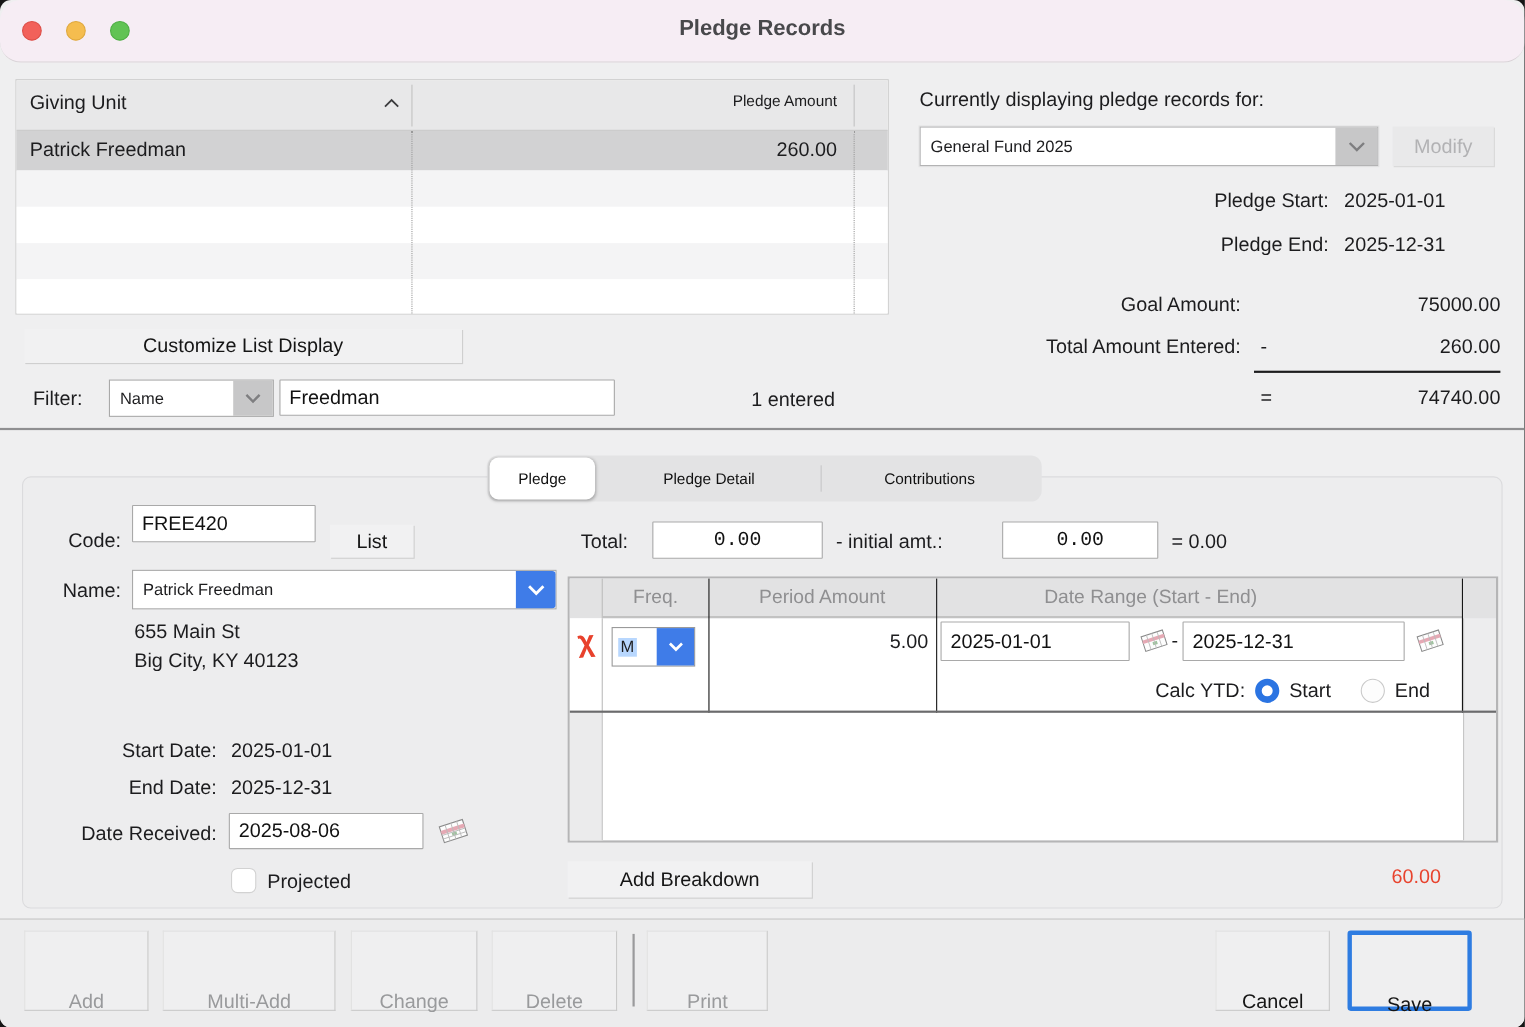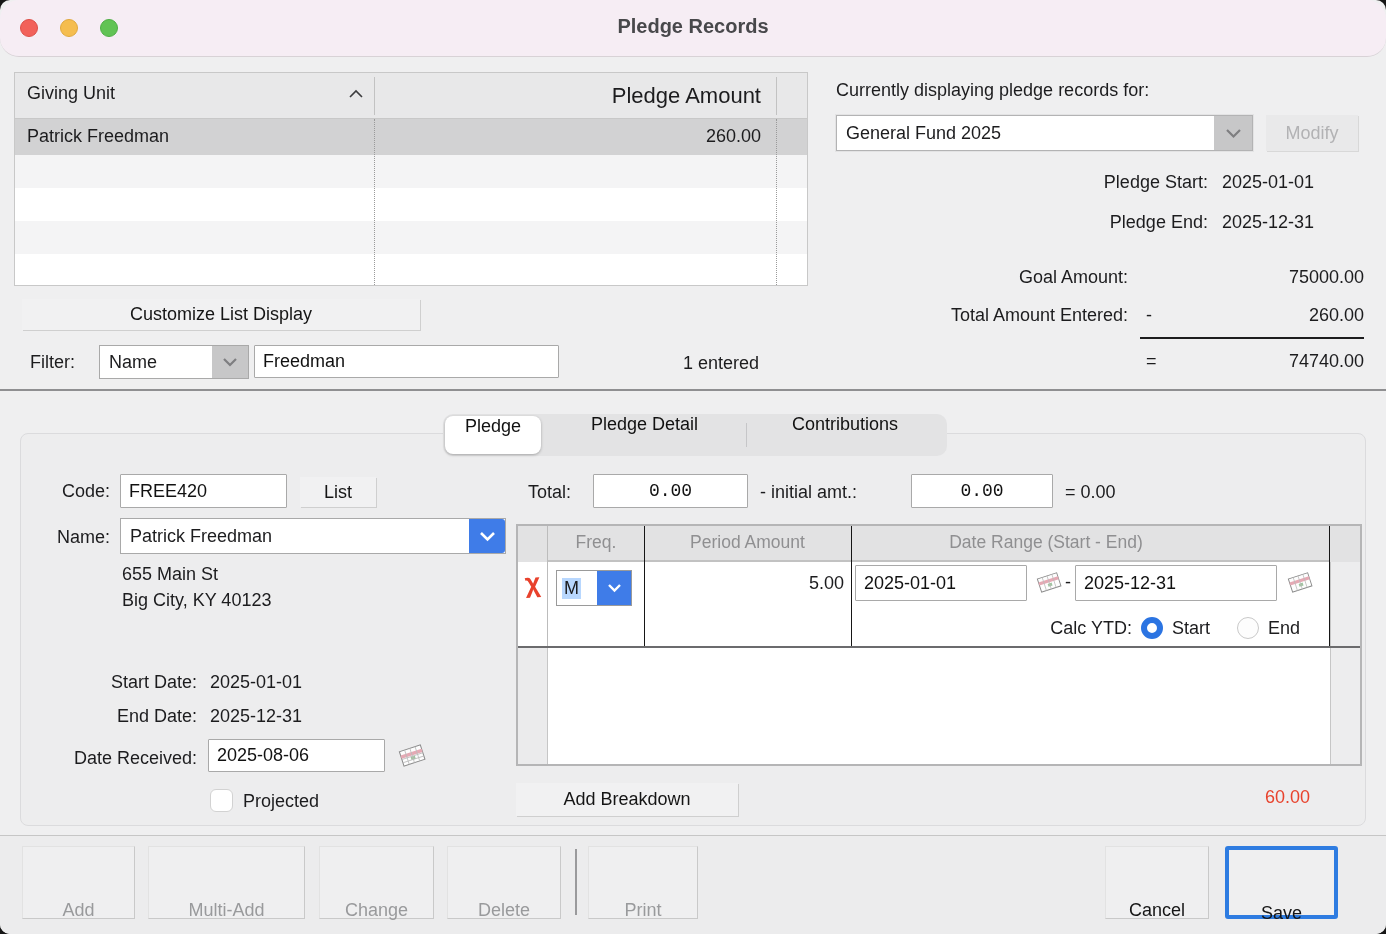--- a/index.html
+++ b/index.html
@@ -18,27 +18,27 @@
   .ltable{position:absolute;left:14px;top:72px;width:794px;height:214px;background:#fff;border:1px solid #c8c8c8;box-sizing:border-box;}
   .lhead{position:absolute;left:0;top:0;width:100%;height:46px;background:#e8e8e9;border-bottom:1px solid #c8c8c8;box-sizing:border-box;}
   .lrow{position:absolute;left:0;width:100%;box-sizing:border-box;font-size:18px;}
   .dotline{position:absolute;width:0;border-left:1px dotted #9a9a9a;}
   .solline{position:absolute;width:0;border-left:1px solid #c2c2c2;}
   
   .flatbtn{background:#f1f1f2;box-shadow:1px 1px 0 #cfcfcf;display:flex;align-items:center;justify-content:center;
            font-size:18px;color:#151515;box-sizing:border-box;cursor:default;}
   
   .combo{background:#fff;border:1px solid #a9a9a9;box-sizing:border-box;display:flex;align-items:stretch;}
-  .combo .cfield{flex:1;display:flex;align-items:center;padding-left:9px;font-size:18px;overflow:hidden;white-space:nowrap;}
+  .combo .cfield{flex:1;display:flex;align-items:center;padding-left:9px;font-size:15px;overflow:hidden;white-space:nowrap;}
   .combo .cbtn{width:36px;display:flex;align-items:center;justify-content:center;}
   .cbtn.gray{background:#c7c7c8;}
   .cbtn.blue{background:#3f7ce8;border-radius:0 3px 3px 0;}
   
   .seg{position:absolute;left:443px;top:414px;width:504px;height:42px;background:#e3e3e4;border-radius:10px;display:flex;align-items:stretch;}
-  .seg .tab{display:flex;align-items:flex-start;justify-content:center;font-size:18px;color:#111;position:relative;}
+  .seg .tab{display:flex;align-items:center;justify-content:center;font-size:14px;color:#111;position:relative;}
   .seg .tab.active{background:#fff;border-radius:8px;margin:2px;box-shadow:0 1px 3px rgba(0,0,0,.28);}
   .seg .sep{width:1px;background:#c6c6c8;margin:9px 0;}
   
   .gbox{position:absolute;left:20px;top:433px;width:1346px;height:393px;background:#ededee;border:1px solid #dbdbdd;border-radius:8px;box-sizing:border-box;}
   
   .grid{position:absolute;left:516px;top:524px;width:846px;height:242px;border:2px solid #b5b5b6;box-sizing:border-box;background:#fff;}
   .ghead{position:absolute;left:0;top:0;width:842px;height:36px;background:#e2e2e3;border-bottom:2px solid #c2c2c2;box-sizing:border-box;}
   .ghead .h{position:absolute;top:6px;font-size:17.5px;color:#8f8f91;text-align:center;}
   .gvline{position:absolute;top:0;height:122px;width:0;border-left:1.5px solid #161616;}
   
@@ -66,21 +66,21 @@
     <div class="light" style="left:100px;background:#61c354;border:0.5px solid #4fae45;"></div>
     <div class="title">Pledge Records</div>
   </div>
 
   <div class="ltable">
     <div class="lhead">
       <span class="abs" style="left:12px;top:10px;font-size:18px;">Giving Unit</span>
       <svg class="abs" style="left:333px;top:16px;" width="16" height="10" viewBox="0 0 16 10">
         <polyline points="2,8 8,2 14,8" fill="none" stroke="#3c3c3e" stroke-width="1.6"></polyline>
       </svg>
-      <span class="abs" style="right:46px;top:10px;font-size:22px;">Pledge Amount</span>
+      <span class="abs" style="right:46px;top:10px;font-size:14px;">Pledge Amount</span>
       <div class="solline" style="left:359px;top:4px;height:38px;"></div>
       <div class="solline" style="left:761px;top:4px;height:38px;"></div>
     </div>
     <div class="lrow" style="top:46px;height:36px;background:#d2d2d3;">
       <span class="abs" style="left:12px;top:7px;">Patrick Freedman</span>
       <span class="abs" style="right:46px;top:7px;">260.00</span>
     </div>
     <div class="lrow" style="top:82px;height:33px;background:#f4f4f5;"></div>
     <div class="lrow" style="top:115px;height:33px;background:#ffffff;"></div>
     <div class="lrow" style="top:148px;height:33px;background:#f4f4f5;"></div>
@@ -147,21 +147,21 @@
     <div class="tab" style="width:203px;">
       <span>Pledge Detail</span>
     </div>
     <div class="sep"></div>
     <div class="tab" style="width:196px;">
       <span>Contributions</span>
     </div>
   </div>
 
   <span class="lbl abs" style="left:30px;top:481px;width:80px;text-align:right;">Code:</span>
-  <input class="txt abs" style="left: 120px; top: 474px; width: 167px; height: 34px;" value="FREE420">
+  <input class="txt abs" style="left: 120px; top: 459px; width: 167px; height: 34px;" value="FREE420">
   <div class="flatbtn abs" style="left:300px;top:477px;width:76px;height:30px;">
     <span>List</span>
   </div>
 
   <span class="lbl abs" style="left:30px;top:527px;width:80px;text-align:right;">Name:</span>
   <div class="combo abs" style="left:120px;top:518px;width:386px;height:36px;">
     <div class="cfield">Patrick Freedman</div>
     <div class="cbtn blue">
       <svg width="17" height="11" viewBox="0 0 17 11">
           <polyline points="2,2 8.5,8.5 15,2" fill="none" stroke="#ffffff" stroke-width="2.6"></polyline>

